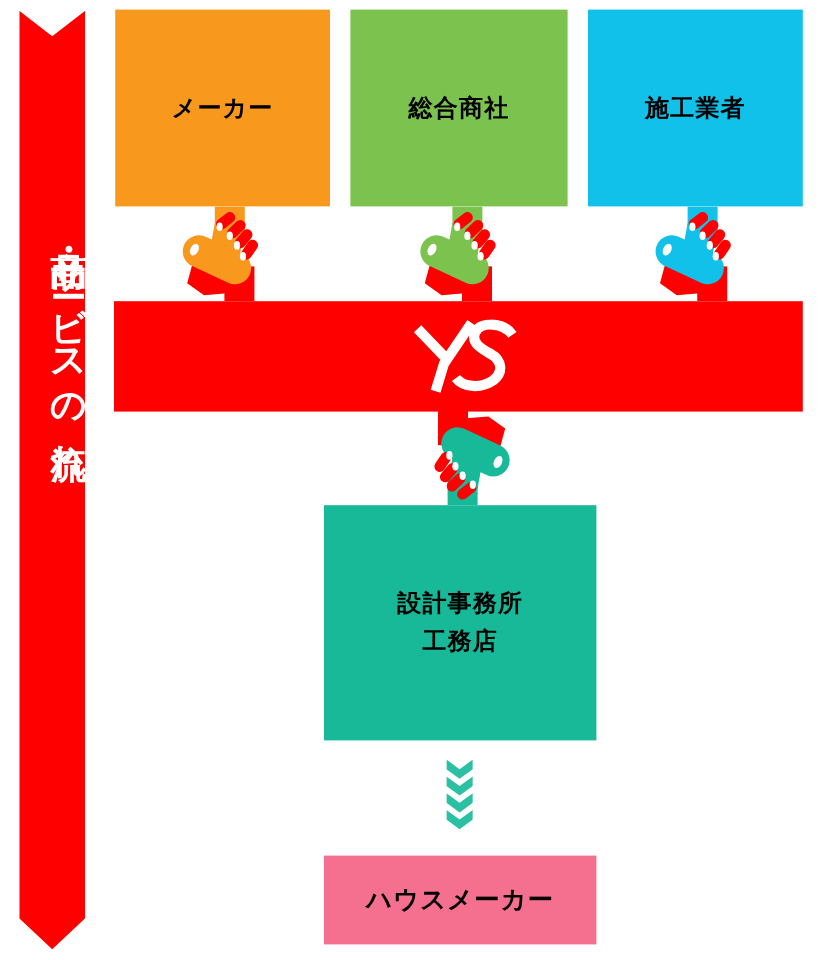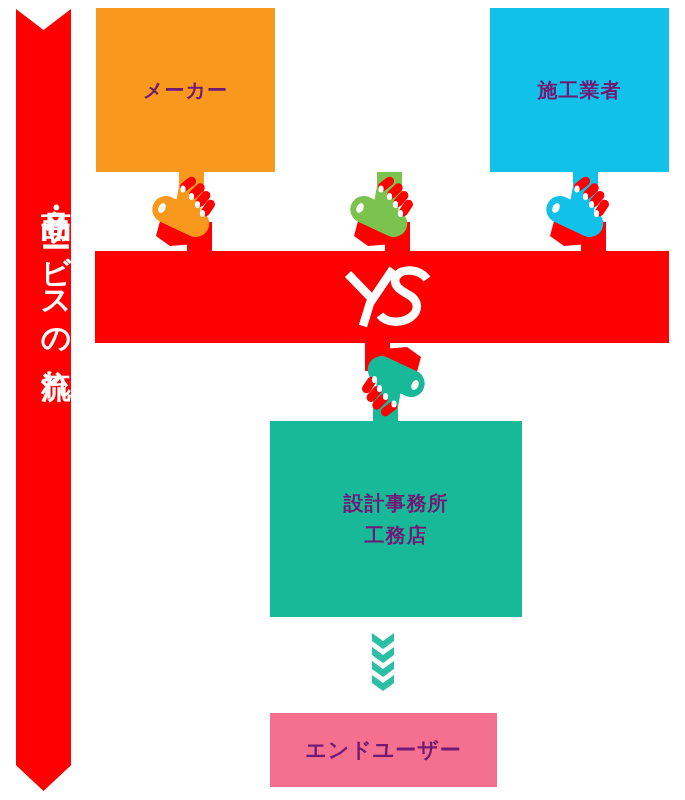--- a/index.html
+++ b/index.html
@@ -13,37 +13,37 @@
     background:var(--red,#FE0000);
     clip-path:polygon(0% 0%,50% 2.7%,100% 0%,100% 96.7%,50% 100%,0% 96.7%);
   }
   .ribbon-label{
     position:absolute;top:176px;left:0;right:0;
     display:flex;justify-content:center;
     writing-mode:vertical-rl;text-orientation:mixed;
     color:#fff;font-size:30px;font-weight:bold;letter-spacing:3px;line-height:1;
   }
   
-  .box{position:absolute;display:flex;align-items:center;justify-content:center;color:#701a75;font-weight:bold;text-align:center;}
+  .box{position:absolute;display:flex;align-items:center;justify-content:center;color:#000000;font-weight:bold;text-align:center;}
   .supplier{top:8px;height:164px;font-size:20px;letter-spacing:1px;}
   .supplier.s0{left:96px;width:179px;}
   .supplier.s1{left:292px;width:181px;}
   .supplier.s2{left:490px;width:179px;text-align:right;}
   
   .hs{position:absolute;width:70px;height:79px;top:172px;}
   .hs.h0{left:150px;}
   .hs.h1{left:348px;}
   .hs.h2{left:544px;}
   .hs.mid{left:357px;top:342px;transform:rotate(180deg);}
   .hs svg{width:100%;height:100%;display:block;}
   
   .bar{position:absolute;left:95px;top:251px;width:574px;height:92px;background:var(--red,#FE0000);}
   .logo{position:absolute;left:248px;top:15px;width:88px;height:62px;}
   
-  .customers{left:270px;top:421px;width:252px;height:196px;flex-direction:column;font-size:20px;line-height:32px;letter-spacing:1px;}
+  .customers{left:270px;top:421px;width:227px;height:196px;flex-direction:column;font-size:20px;line-height:32px;letter-spacing:1px;}
   
   .chevrons{position:absolute;left:372px;top:633px;width:22px;height:58px;color:var(--chevron,#2BBFA4);}
   
   .enduser{left:270px;top:713px;width:227px;height:74px;font-size:21px;letter-spacing:1px;}
   .hidden-defs{position:absolute;width:0;height:0;overflow:hidden;}
 </style>
 </head>
 <body>
 
 <svg class="hidden-defs" aria-hidden="true">
@@ -95,20 +95,23 @@
 
 <div class="stage">
 
   <div class="ribbon">
     <div class="ribbon-label">商品・サービスの流れ</div>
   </div>
 
   <div class="box supplier s0" style="background-color: rgb(248, 152, 29);">
     <span>メーカー</span>
   </div>
+  <div class="box supplier s1" style="background-color: rgb(124, 194, 78);">
+    <span>総合商社</span>
+  </div>
   <div class="box supplier s2" style="background-color: rgb(18, 193, 233);">
     <span>施工業者</span>
   </div>
 
   <div class="hs h0" style="color: rgb(248, 152, 29);">
     <svg viewBox="0 0 70 79">
         <use href="#hs-symbol"></use>
       </svg>
   </div>
   <div class="hs h1" style="color: rgb(124, 194, 78);">
@@ -137,16 +140,16 @@
   <div class="box customers" style="background-color: rgb(23, 185, 152);">
     <div>設計事務所</div>
     <div>工務店</div>
   </div>
 
   <svg class="chevrons" viewBox="0 0 22 58">
       <use href="#chev-symbol"></use>
     </svg>
 
   <div class="box enduser" style="background-color: rgb(244, 112, 142);">
-    <span>エンドユーザー</span>
+    <span>ハウスメーカー</span>
   </div>
 
 </div>
 
 </body></html>

